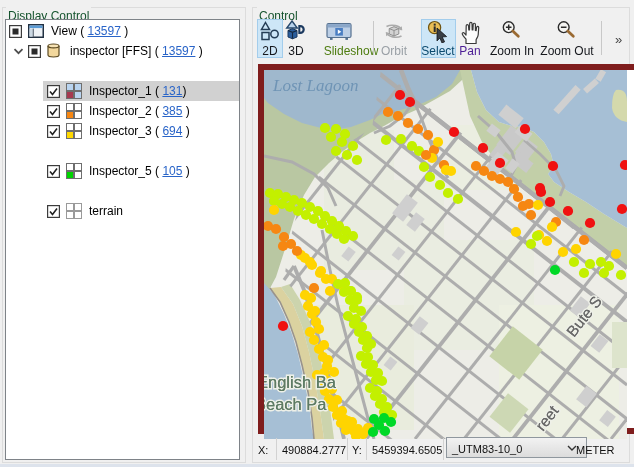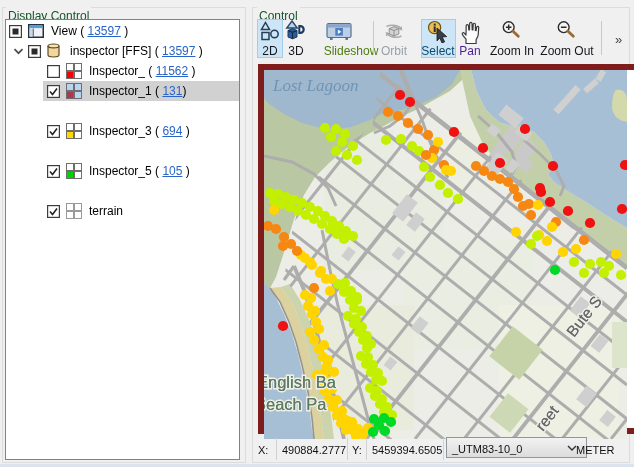--- a/index.html
+++ b/index.html
@@ -36,45 +36,46 @@
       <span style="position:absolute;left:22px;top:3.5px;line-height:0"><svg width="13" height="13" viewBox="0 0 13 13">
           <rect x="0.5" y="0.5" width="12" height="12" fill="#fff" stroke="#3c3c3c" stroke-width="1.4"></rect>
           <rect x="3.5" y="3.5" width="6" height="6" fill="#2b2b2b"></rect>
         </svg></span>
       <span style="position:absolute;left:41px;top:2px;line-height:0"><svg width="13" height="15" viewBox="0 0 13 15">
           <path d="M1 2.9 L1 12.1 A5.5 1.9 0 0 0 12 12.1 L12 2.9" fill="#f2d79c" stroke="#5d4b23" stroke-width="1.2"></path>
           <ellipse cx="6.5" cy="2.9" rx="5.5" ry="1.9" fill="#f7e3b5" stroke="#5d4b23" stroke-width="1.2"></ellipse>
         </svg></span>
       <span style="position:absolute;left:64px;top:3px;white-space:pre">inspector [FFS] ( <a>13597</a> )</span>
     </div>
-<div class="trow" style="top:41px">
-      <span style="position:absolute;left:41px;top:3.5px;line-height:0"><svg width="13" height="13" viewBox="0 0 13 13">
-          <rect x="0.5" y="0.5" width="12" height="12" fill="#fff" stroke="#3c3c3c" stroke-width="1.4"></rect>
-        </svg></span>
-      <span style="position:absolute;left:60px;top:2px;line-height:0"><svg width="16" height="16" viewBox="0 0 16 16">
-          <rect x="0.5" y="0.5" width="7" height="7" fill="#ffffff" stroke="#6e6e6e" stroke-width="1"></rect>
-          <rect x="8.5" y="0.5" width="7" height="7" fill="#ffffff" stroke="#6e6e6e" stroke-width="1"></rect>
-          <rect x="0.5" y="8.5" width="7" height="7" fill="#ff0000" stroke="#6e6e6e" stroke-width="1"></rect>
-          <rect x="8.5" y="8.5" width="7" height="7" fill="#ffffff" stroke="#6e6e6e" stroke-width="1"></rect>
-        </svg></span>
-      <span style="position:absolute;left:83px;top:3px;white-space:pre">Inspector_ ( <a>11562</a> )</span>
-    </div>
 <div class="trow" style="top:61px">
       <div style="position:absolute;left:37px;top:0;width:196px;height:20px;background:#d1d1d1"></div>
       <span style="position:absolute;left:41px;top:3.5px;line-height:0"><svg width="13" height="13" viewBox="0 0 13 13">
           <rect x="0.5" y="0.5" width="12" height="12" fill="#fff" stroke="#3c3c3c" stroke-width="1.4"></rect>
           <path d="M3 6.5 L5.5 9.5 L10 3.5" stroke="#222" stroke-width="1.6" fill="none"></path>
         </svg></span>
       <span style="position:absolute;left:60px;top:2px;line-height:0"><svg width="16" height="16" viewBox="0 0 16 16">
           <rect x="0.5" y="0.5" width="7" height="7" fill="#b9d4f0" stroke="#6e6e6e" stroke-width="1"></rect>
           <rect x="8.5" y="0.5" width="7" height="7" fill="#b9d4f0" stroke="#6e6e6e" stroke-width="1"></rect>
           <rect x="0.5" y="8.5" width="7" height="7" fill="#a63a50" stroke="#6e6e6e" stroke-width="1"></rect>
           <rect x="8.5" y="8.5" width="7" height="7" fill="#b9d4f0" stroke="#6e6e6e" stroke-width="1"></rect>
         </svg></span>
       <span style="position:absolute;left:83px;top:3px;white-space:pre">Inspector_1 ( <a>131</a>)</span>
+    </div>
+<div class="trow" style="top:81px">
+      <span style="position:absolute;left:41px;top:3.5px;line-height:0"><svg width="13" height="13" viewBox="0 0 13 13">
+          <rect x="0.5" y="0.5" width="12" height="12" fill="#fff" stroke="#3c3c3c" stroke-width="1.4"></rect>
+          <path d="M3 6.5 L5.5 9.5 L10 3.5" stroke="#222" stroke-width="1.6" fill="none"></path>
+        </svg></span>
+      <span style="position:absolute;left:60px;top:2px;line-height:0"><svg width="16" height="16" viewBox="0 0 16 16">
+          <rect x="0.5" y="0.5" width="7" height="7" fill="#ffffff" stroke="#6e6e6e" stroke-width="1"></rect>
+          <rect x="8.5" y="0.5" width="7" height="7" fill="#ffffff" stroke="#6e6e6e" stroke-width="1"></rect>
+          <rect x="0.5" y="8.5" width="7" height="7" fill="#f68712" stroke="#6e6e6e" stroke-width="1"></rect>
+          <rect x="8.5" y="8.5" width="7" height="7" fill="#ffffff" stroke="#6e6e6e" stroke-width="1"></rect>
+        </svg></span>
+      <span style="position:absolute;left:83px;top:3px;white-space:pre">Inspector_2 ( <a>385</a> )</span>
     </div>
 <div class="trow" style="top:101px">
       <span style="position:absolute;left:41px;top:3.5px;line-height:0"><svg width="13" height="13" viewBox="0 0 13 13">
           <rect x="0.5" y="0.5" width="12" height="12" fill="#fff" stroke="#3c3c3c" stroke-width="1.4"></rect>
           <path d="M3 6.5 L5.5 9.5 L10 3.5" stroke="#222" stroke-width="1.6" fill="none"></path>
         </svg></span>
       <span style="position:absolute;left:60px;top:2px;line-height:0"><svg width="16" height="16" viewBox="0 0 16 16">
           <rect x="0.5" y="0.5" width="7" height="7" fill="#ffffff" stroke="#6e6e6e" stroke-width="1"></rect>
           <rect x="8.5" y="0.5" width="7" height="7" fill="#ffffff" stroke="#6e6e6e" stroke-width="1"></rect>
           <rect x="0.5" y="8.5" width="7" height="7" fill="#ffd800" stroke="#6e6e6e" stroke-width="1"></rect>

